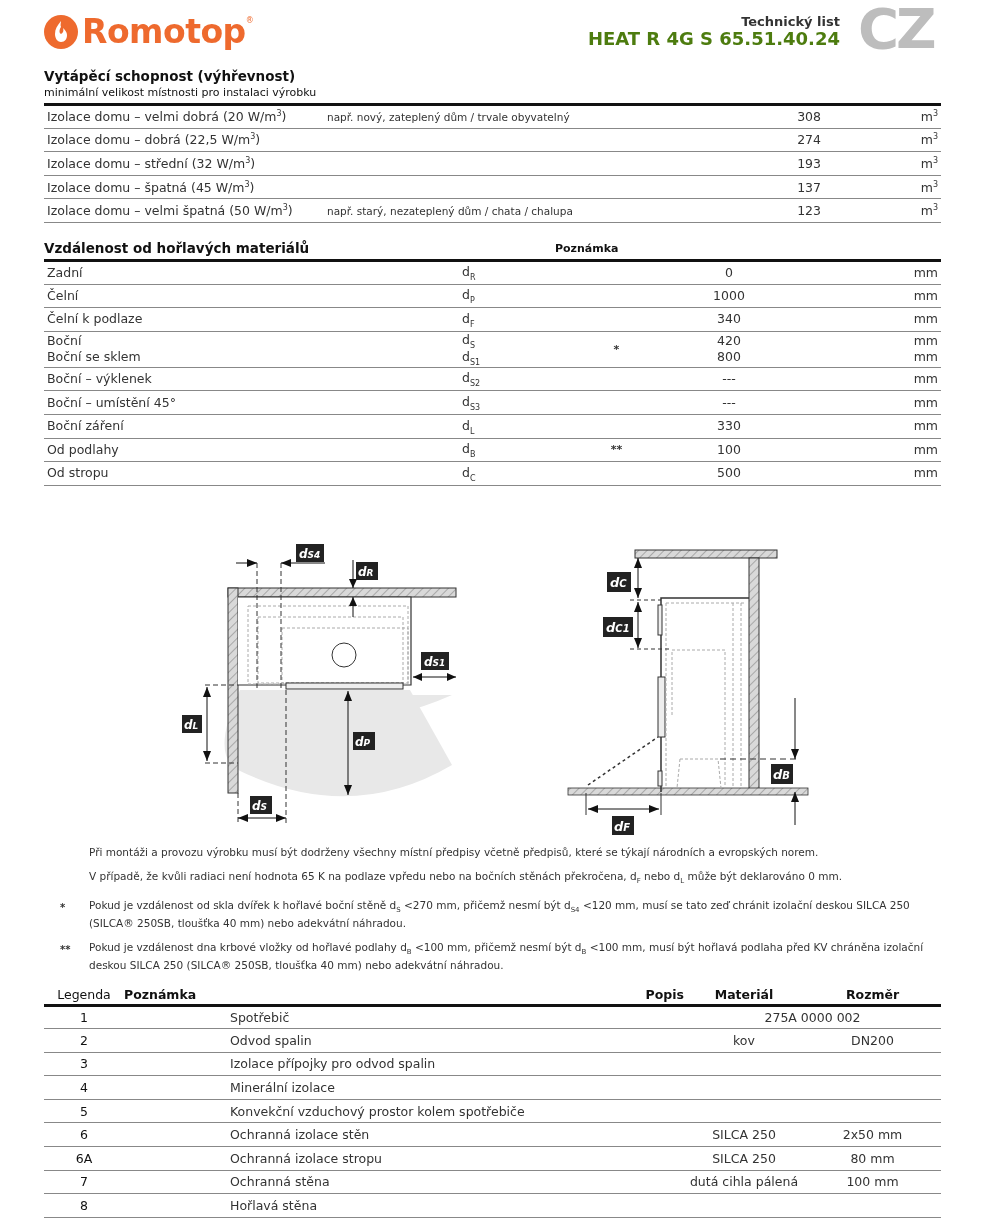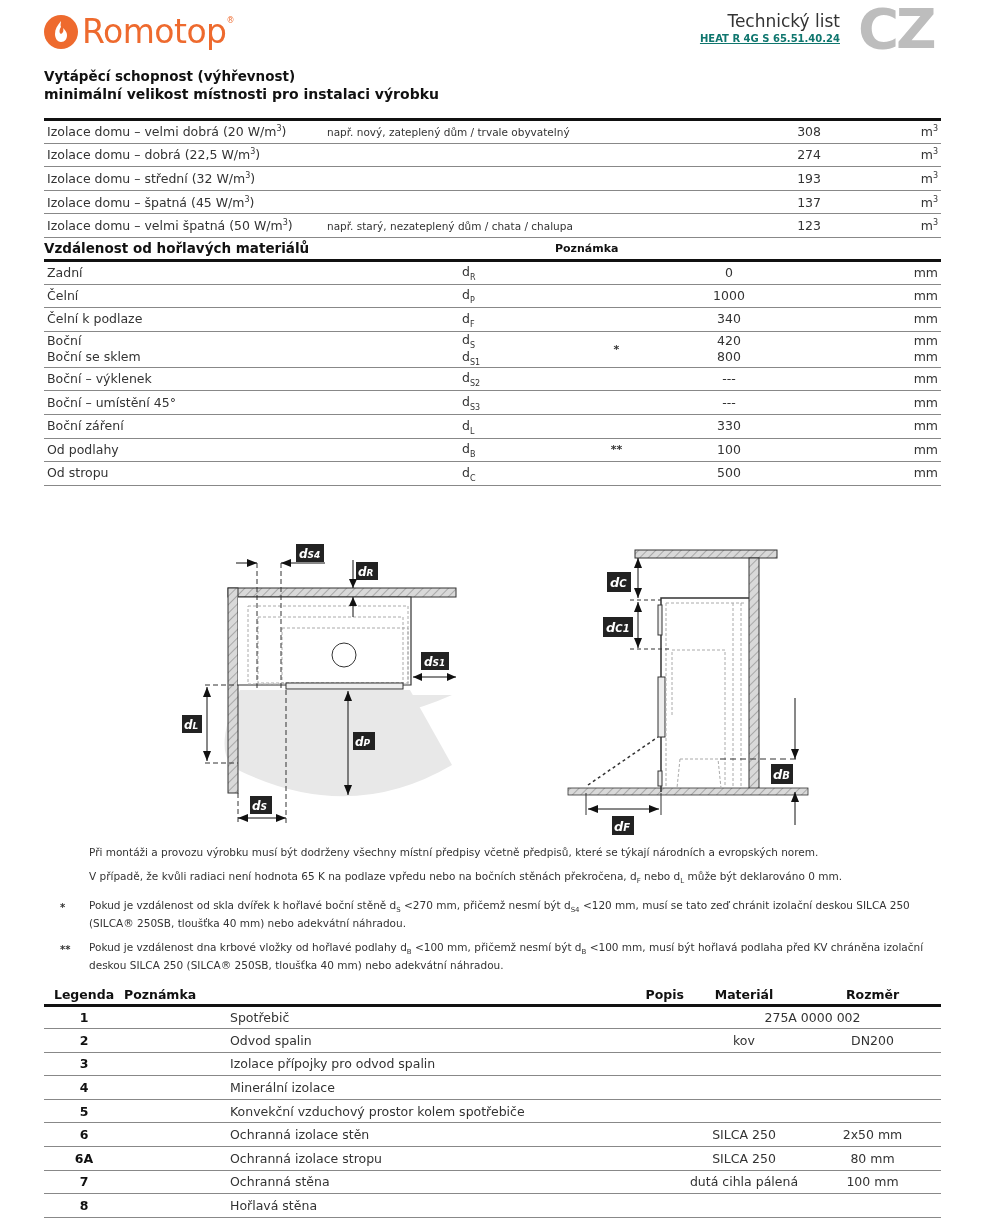--- a/index.html
+++ b/index.html
@@ -1,30 +1,30 @@
 <!DOCTYPE html>
 <html><head>
 <meta charset="utf-8">
 <style>
   * { box-sizing: border-box; margin: 0; padding: 0; }
   html, body { width: 985px; height: 1220px; background: #ffffff; overflow: hidden; }
   body { font-family: "DejaVu Sans", sans-serif; color: #222; position: relative; }
 
   .logo { position: absolute; left: 44px; top: 12px; display: flex; align-items: center; }
   .logo-icon { width: 34px; height: 34px; border-radius: 50%; background: #ee6a2e; position: relative; }
-  .logo-text { font-family: "DejaVu Sans", sans-serif; font-weight: normal; font-size: 33px; color: #ee6a2e; margin-left: 4px; letter-spacing: -0.5px; line-height: 40px; }
+  .logo-text { font-family: "DejaVu Sans", sans-serif; font-weight: bold; font-size: 33px; color: #ee6a2e; margin-left: 4px; letter-spacing: -0.5px; line-height: 40px; }
   .logo-reg { font-size: 8px; color: #ee6a2e; align-self: flex-start; margin-top: 4px; }
 
   .doc-head { position: absolute; right: 145px; top: 13px; text-align: right; }
-  .doc-kind { font-size: 17px; color: #333; line-height: 17px; }
-  .doc-model { font-size: 10px; font-weight: bold; color: #0f766e; line-height: 17px; text-decoration: underline; }
+  .doc-kind { font-size: 13px; color: #333; line-height: 17px; font-weight: bold; }
+  .doc-model { font-size: 18px; font-weight: bold; color: #4d7c0f; line-height: 17px; }
   .lang { position: absolute; left: 858px; top: -4px; font-family: "DejaVu Sans", sans-serif; font-weight: bold; font-size: 56px; color: #bdbdbd; letter-spacing: -3px; }
 
   .sec-title { position: absolute; left: 44px; font-weight: bold; font-size: 13.5px; color: #111; }
-  .sec-sub { position: absolute; left: 44px; font-weight: bold; font-size: 14px; color: #111; }
+  .sec-sub { position: absolute; left: 44px; font-weight: normal; font-size: 11px; color: #111; }
 
   table { border-collapse: collapse; position: absolute; left: 44px; width: 897px; }
   td { font-size: 12.5px; color: #333; padding: 0 3px; vertical-align: middle; }
   tr.row td { border-bottom: 1.5px solid #888; }
   .thick-top { border-top: 3px solid #111; }
 
   .t1 tr { height: 23.6px; }
   .t1 .c1 { width: 280px; white-space: nowrap; }
   .t1 .c2 { width: 330px; font-size: 10.5px; color: #333; white-space: nowrap; }
   .t1 .c3 { width: 170px; text-align: right; }
@@ -44,21 +44,21 @@
 
   .notes { position: absolute; left: 60px; top: 846px; width: 880px; font-size: 10.5px; color: #333; }
   .note { position: relative; padding-left: 29px; line-height: 13px; margin-bottom: 11px; }
   .note .mark { position: absolute; left: 0; top: 2px; font-weight: bold; font-size: 10px; }
   .note sub { font-size: 7px; }
 
   .t3 { top: 985px; }
   .t3 th { font-size: 12.5px; font-weight: bold; color: #111; height: 20px; border-bottom: 3px solid #111; }
   .t3 tr.row { height: 23.6px; }
   .t3 td { font-size: 12.5px; }
-  .t3 .c1 { width: 80px; text-align: center; font-weight: bold; color: #111; }
+  .t3 .c1 { width: 80px; text-align: center; font-weight: normal; color: #111; }
   .t3 .c2 { width: 102px; }
   .t3 .c3 { width: 458px; padding-left: 4px; }
   .t3 .c4 { width: 120px; text-align: center; }
   .t3 .c5 { text-align: center; }
 </style>
 </head>
 <body>
 
 <div class="logo">
   <div class="logo-icon">
@@ -72,21 +72,21 @@
 
 <div class="doc-head">
   <div class="doc-kind">Technický list</div>
   <div class="doc-model">HEAT R 4G S 65.51.40.24</div>
 </div>
 <div class="lang">CZ</div>
 
 <div class="sec-title" style="top:68px">Vytápěcí schopnost (výhřevnost)</div>
 <div class="sec-sub" style="top:86px">minimální velikost místnosti pro instalaci výrobku</div>
 
-<table class="t1 thick-top" style="top:118px">
+<table class="t1 thick-top" style="top:103px">
   <tbody id="t1body">
       <tr class="row">
         <td class="c1"><span>Izolace domu – velmi dobrá (20 W/m</span><sup style="font-size:8px">3</sup>)</td>
         <td class="c2">např. nový, zateplený dům / trvale obyvatelný</td>
         <td class="c3">308</td>
         <td class="c4"><span>m</span><sup style="font-size:8px">3</sup></td>
       </tr>
       <tr class="row">
         <td class="c1"><span>Izolace domu – dobrá (22,5 W/m</span><sup style="font-size:8px">3</sup>)</td>
         <td class="c2"></td>

